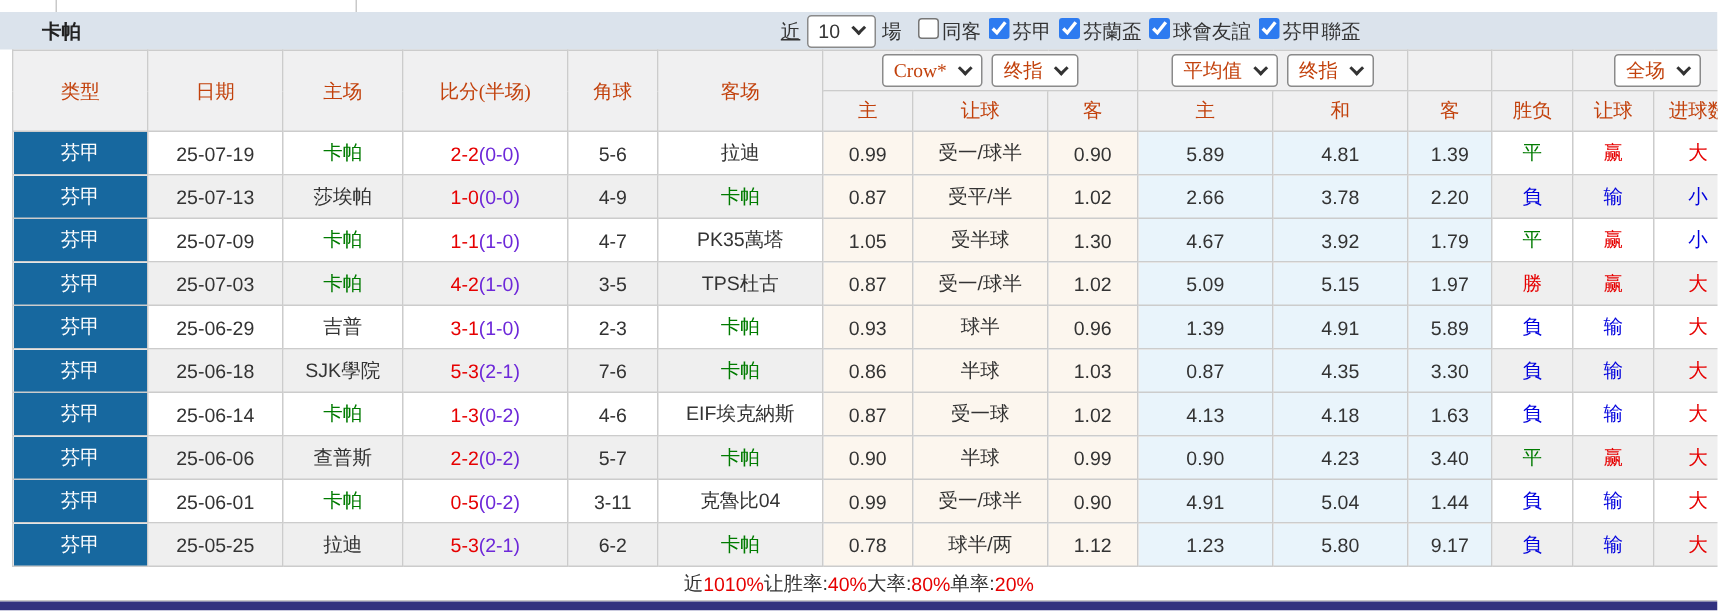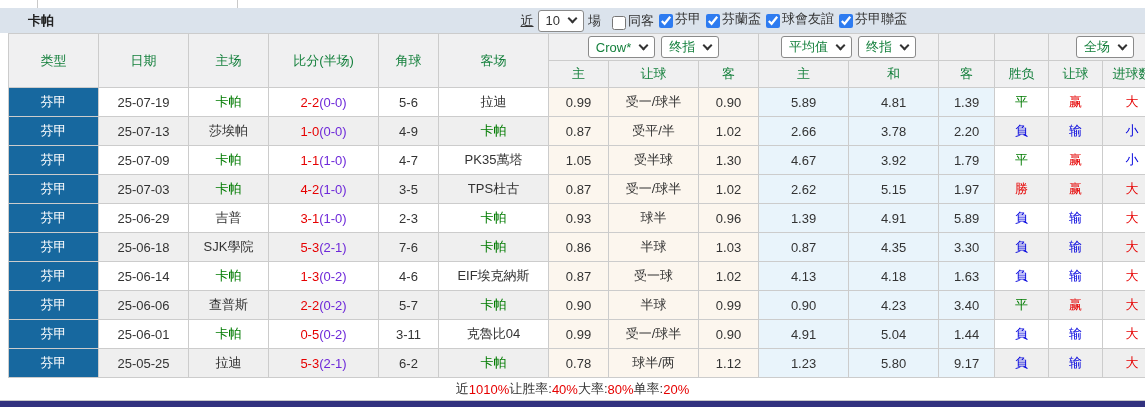--- a/index.html
+++ b/index.html
@@ -10,34 +10,34 @@
     font-size:13px; color:#333;
   }
   .top-strip { height:8px; background:#fff; position:relative; }
   .top-strip i { position:absolute; top:0; width:1px; height:8px; background:#c9c9c9; }
 
   .title-bar { height:25px; background:#dbe3ec; display:flex; align-items:center; }
   .title { font-weight:bold; color:#222; margin-left:28px; }
   .controls { margin-left:auto; margin-right:238px; display:flex; align-items:center; }
   .near { text-decoration:underline; margin-right:4px; }
   .games { margin:0 6px 0 4px; }
-  .cb { display:inline-flex; align-items:flex-end; cursor:default; }
+  .cb { display:inline-flex; align-items:flex-start; cursor:default; }
   .cb input { width:14px; height:14px; margin:0 2px 0 5px; accent-color:#2d7bf0; }
 
   .sel {
     display:inline-flex; align-items:center; justify-content:space-between;
     border:1px solid #8a8a8a; border-radius:3px; background:#fff;
     height:22px; padding:0 7px; gap:9px; vertical-align:middle;
   }
   .chev { width:7px; height:7px; border-right:2px solid #333; border-bottom:2px solid #333;
           transform:rotate(45deg); margin-top:-4px; flex:0 0 auto; }
 
   table { border-collapse:collapse; table-layout:fixed; width:1153px; margin-left:8px; }
   th, td { border:1px solid #ccc; text-align:center; padding:0; overflow:hidden; white-space:nowrap; }
-  thead th { background:#f0f0f1; font-weight:normal; color:#15803d; }
+  thead th { background:#f0f0f1; font-weight:normal; color:#c2410c;font-family:Liberation Serif, serif; }
   tr.h1 { height:27px; } tr.h2 { height:27px; }
   .h1 .sel { margin:0 3px; }
   tbody tr { height:29px; }
   tbody tr:nth-child(odd) td { background:#fff; }
   tbody tr:nth-child(even) td { background:#efefef; }
   tbody tr td.c-odds { background:#fcf6ee; }
   tbody tr td.c-avg { background:#e9f4fb; }
   tbody tr td.c-league { background:#17689f; color:#fff; }
   .ft { color:#e60000; }
   .ht { color:#6d28d9; }
@@ -207,21 +207,21 @@
         <tr>
       <td class="c-league">芬甲</td>
       <td>25-07-03</td>
       <td class="self">卡帕</td>
       <td><span class="ft">4-2</span><span class="ht">(1-0)</span></td>
       <td>3-5</td>
       <td>TPS杜古</td>
       <td class="c-odds">0.87</td>
       <td class="c-odds">受一/球半</td>
       <td class="c-odds">1.02</td>
-      <td class="c-avg">2.62</td>
+      <td class="c-avg">5.09</td>
       <td class="c-avg">5.15</td>
       <td class="c-avg">1.97</td>
       <td style="color: rgb(230, 0, 0);">勝</td>
       <td style="color: rgb(230, 0, 0);">赢</td>
       <td style="color: rgb(230, 0, 0);">大</td>
     </tr>
         <tr>
       <td class="c-league">芬甲</td>
       <td>25-06-29</td>
       <td>吉普</td>

